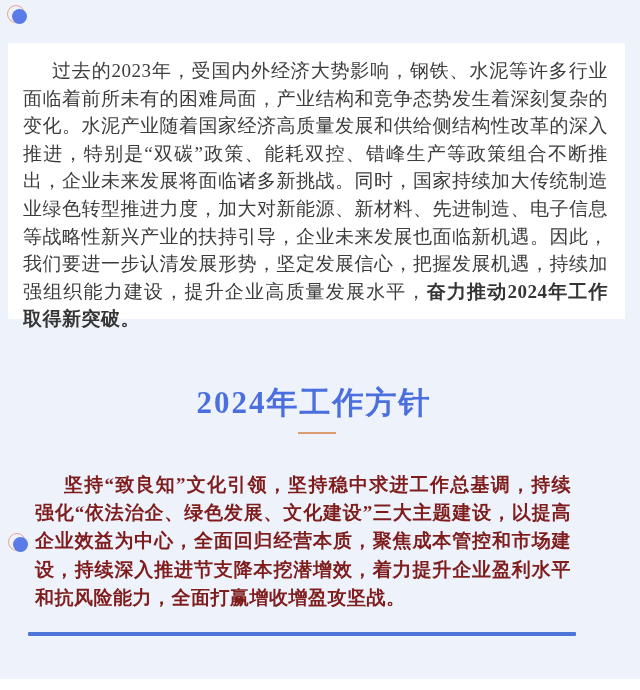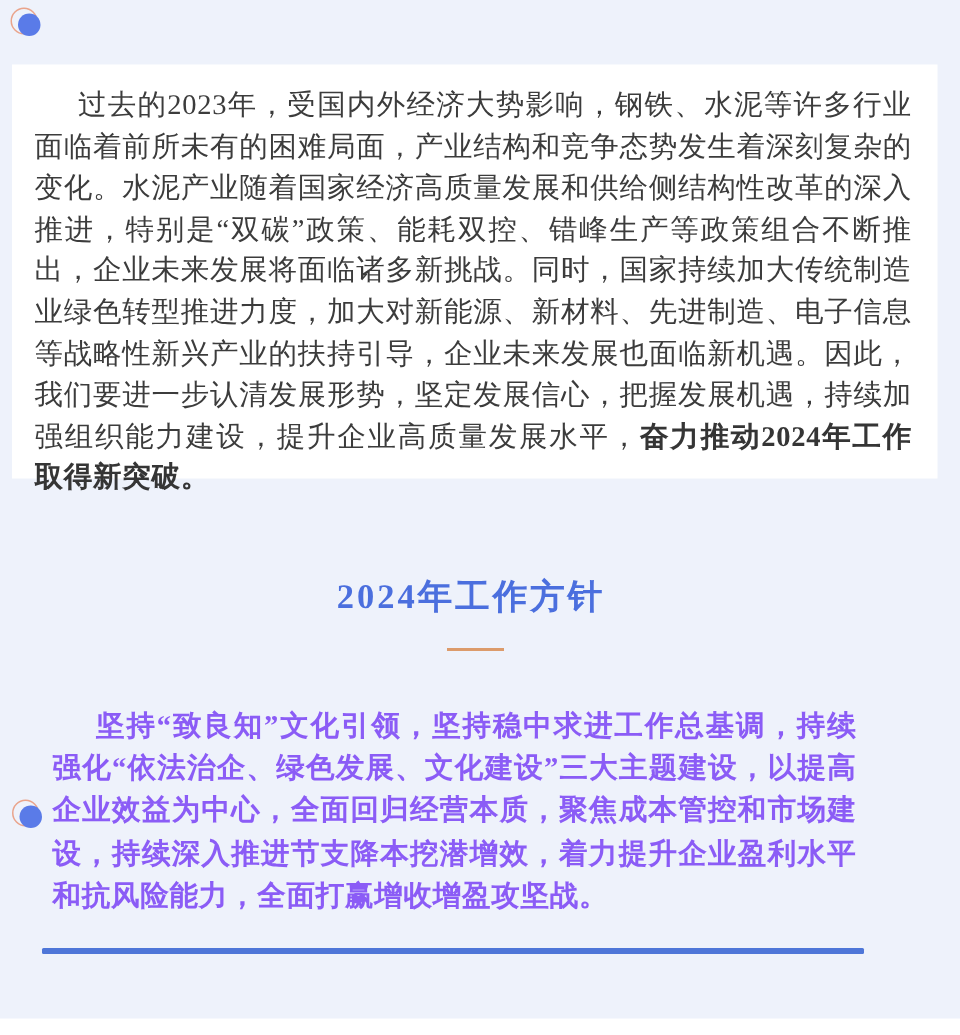--- a/index.html
+++ b/index.html
@@ -56,41 +56,41 @@
     letter-spacing: 0.5px;
   }
   .intro-text strong { font-weight: bold; color: #353535; }
 
   .section-title {
     position: absolute;
     left: 0; top: 382px;
     width: 628px;
     margin: 0;
     text-align: center;
-    font-size: 23px;
+    font-size: 31px;
     font-weight: bold;
     color: #4B6FDE;
     letter-spacing: 2px;
   }
   .title-divider {
     position: absolute;
     left: 298px; top: 432px;
     width: 38px; height: 2px;
     background: #DC9B6B;
   }
 
   .policy-text {
     position: absolute;
     left: 35px; top: 471px;
     width: 536px;
     margin: 0;
     font-size: 19px;
     font-weight: bold;
     line-height: 28.2px;
-    color: #8b5cf6;
+    color: #7f1d1d;
     text-align: justify;
     text-indent: 29px;
     letter-spacing: 0.5px;
   }
 
   .bottom-rule {
     position: absolute;
     left: 28px; top: 632px;
     width: 548px; height: 4px;
     background: #4E76D8;

